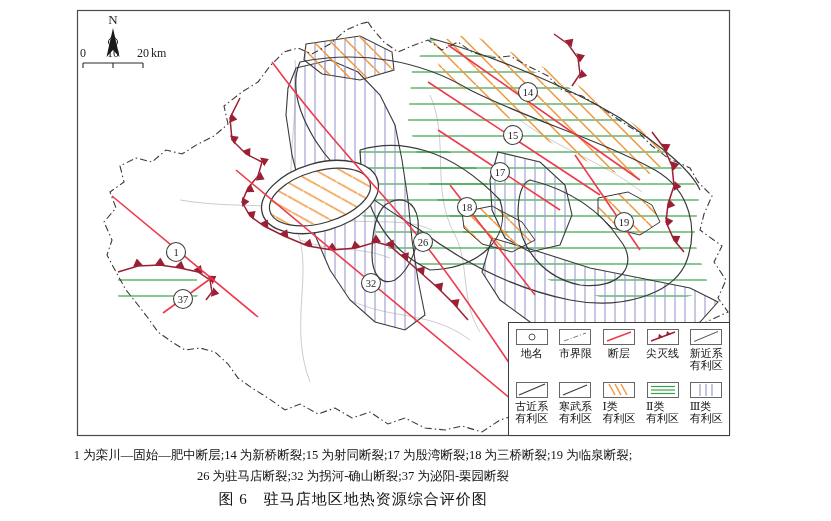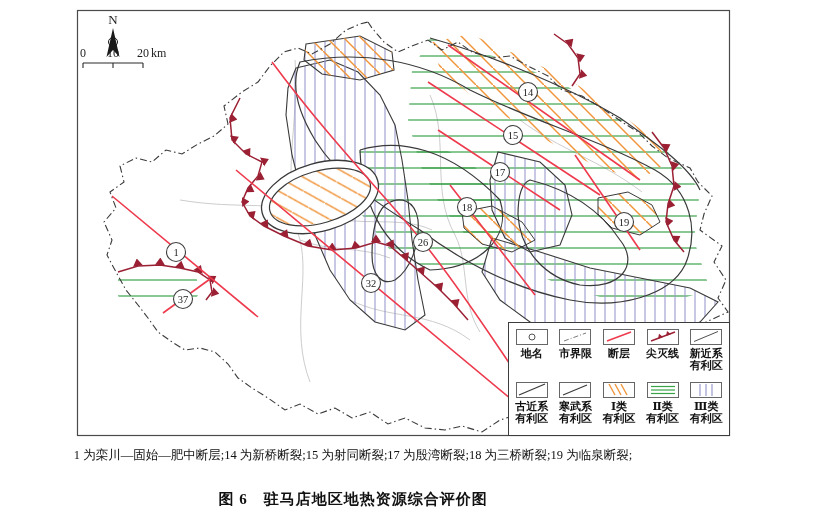--- a/index.html
+++ b/index.html
@@ -11,26 +11,26 @@
                text-anchor:middle;}
   .svgtext{font:12px "Liberation Serif","DejaVu Serif",serif;fill:#1d1d1d;text-anchor:middle;}
   .svgtext-n{font:13px "Liberation Serif","DejaVu Serif",serif;fill:#1d1d1d;text-anchor:middle;}
   .km{text-anchor:start;}
   
   #legend{position:absolute;left:508px;top:322px;width:222px;height:114px;
           background:#fff;border:1.5px solid #3c3c3c;box-sizing:border-box;
           display:grid;grid-template-columns:repeat(5,1fr);grid-template-rows:1fr 1fr;
           align-items:start;justify-items:center;padding:5px 1px 2px 1px;z-index:5;}
   .lg-item{display:flex;flex-direction:column;align-items:center;gap:1px;}
-  .lg-label{font-size:11px;line-height:1.1;color:#111;text-align:center;white-space:pre-line;font-weight:bold;}
+  .lg-label{font-size:11px;line-height:1.1;color:#111;text-align:left;white-space:pre-line;}
   
   .caption{position:absolute;left:0;width:706px;text-align:center;color:#111;}
   #cap1{top:447px;font-size:12.5px;}
   #cap2{top:468px;font-size:12.5px;}
-  #figtitle{top:490px;font-size:15px;font-weight:bold;letter-spacing:1px;}
+  #figtitle{top:490px;font-size:15px;font-weight:normal;letter-spacing:1px;}
 </style>
 </head>
 <body>
 
 <div id="page">
 
 <svg id="mapsvg" width="831" height="521" viewBox="0 0 831 521">
   <defs>
     <pattern id="pat-orange" width="17" height="17" patternUnits="userSpaceOnUse">
       <line x1="0" y1="0" x2="17" y2="17" stroke="#f0953c" stroke-width="1.5"></line>
@@ -267,15 +267,16 @@
       <line x1="11" y1="3" x2="11" y2="15" stroke="#9a9ace" stroke-width="1.2"></line>
       <line x1="17" y1="3" x2="17" y2="15" stroke="#9a9ace" stroke-width="1.2"></line>
       <line x1="23" y1="3" x2="23" y2="15" stroke="#9a9ace" stroke-width="1.2"></line>
     </svg>
     <div class="lg-label">Ⅲ类
 有利区</div>
   </div>
 </div>
 
 <div id="cap1" class="caption">1 为栾川—固始—肥中断层;14 为新桥断裂;15 为射同断裂;17 为殷湾断裂;18 为三桥断裂;19 为临泉断裂;</div>
+<div id="cap2" class="caption">26 为驻马店断裂;32 为拐河-确山断裂;37 为泌阳-栗园断裂</div>
 <div id="figtitle" class="caption">图 6　驻马店地区地热资源综合评价图</div>
 
 </div>
 
 </body></html>

